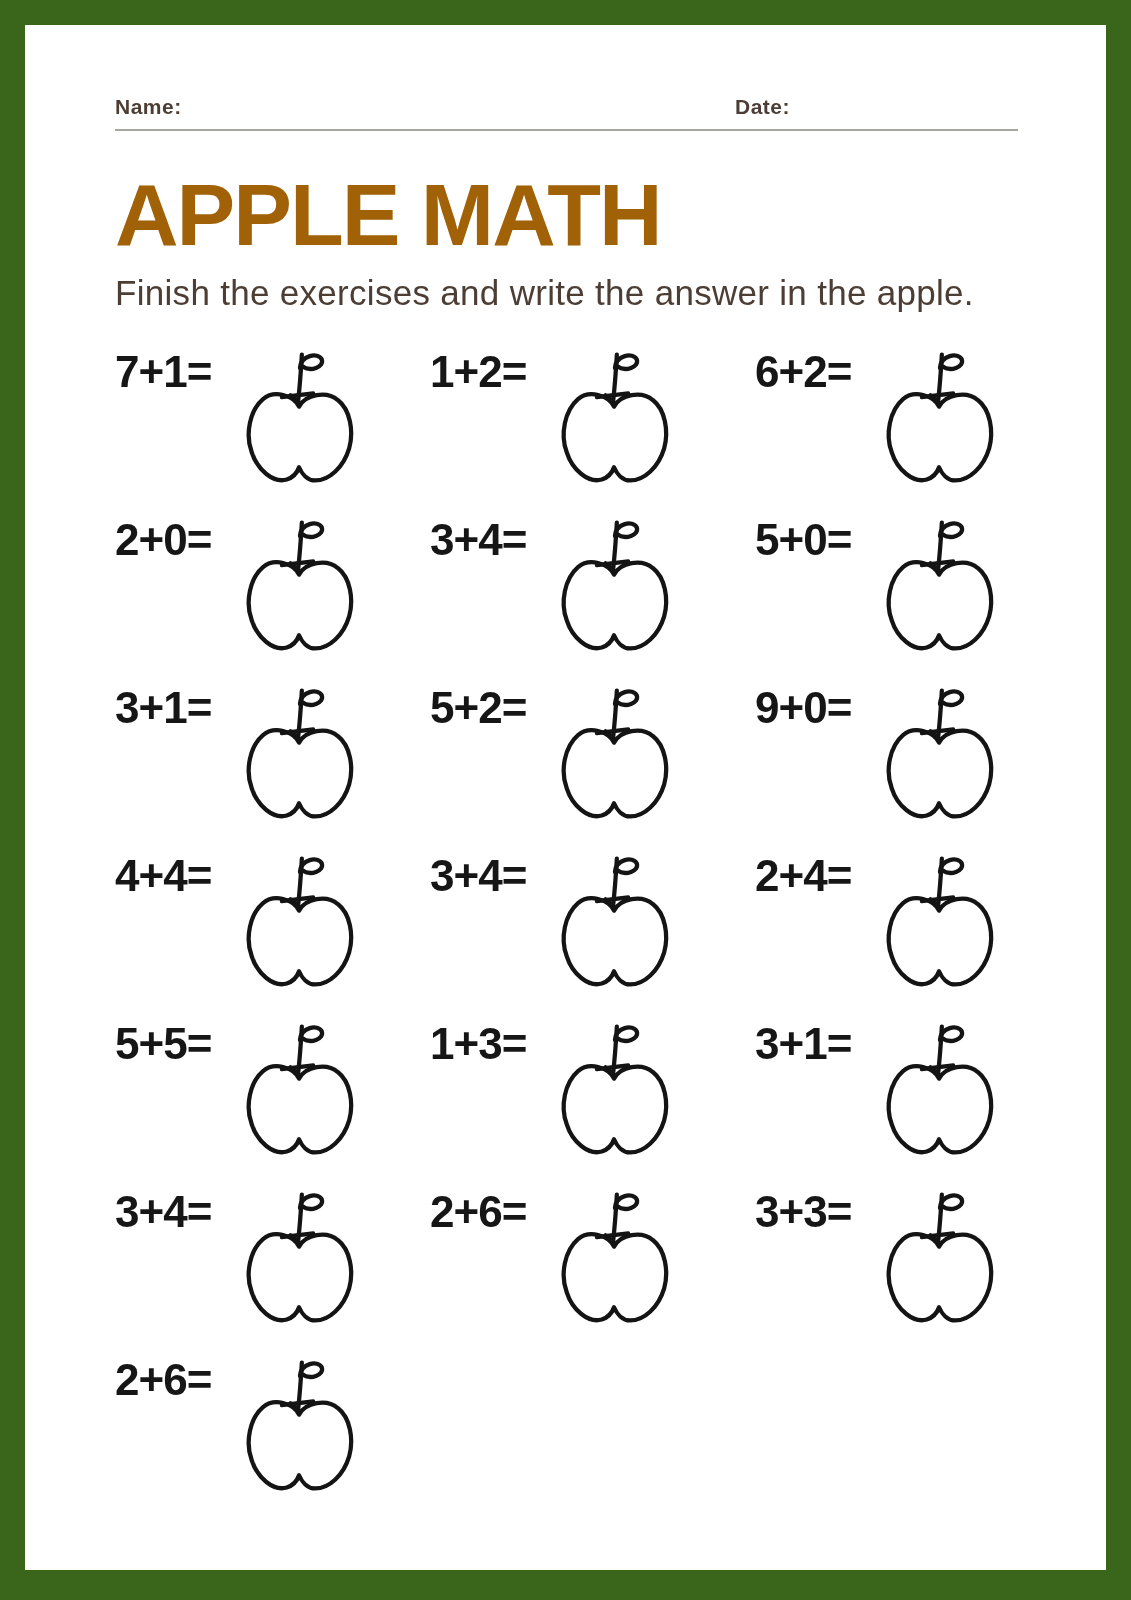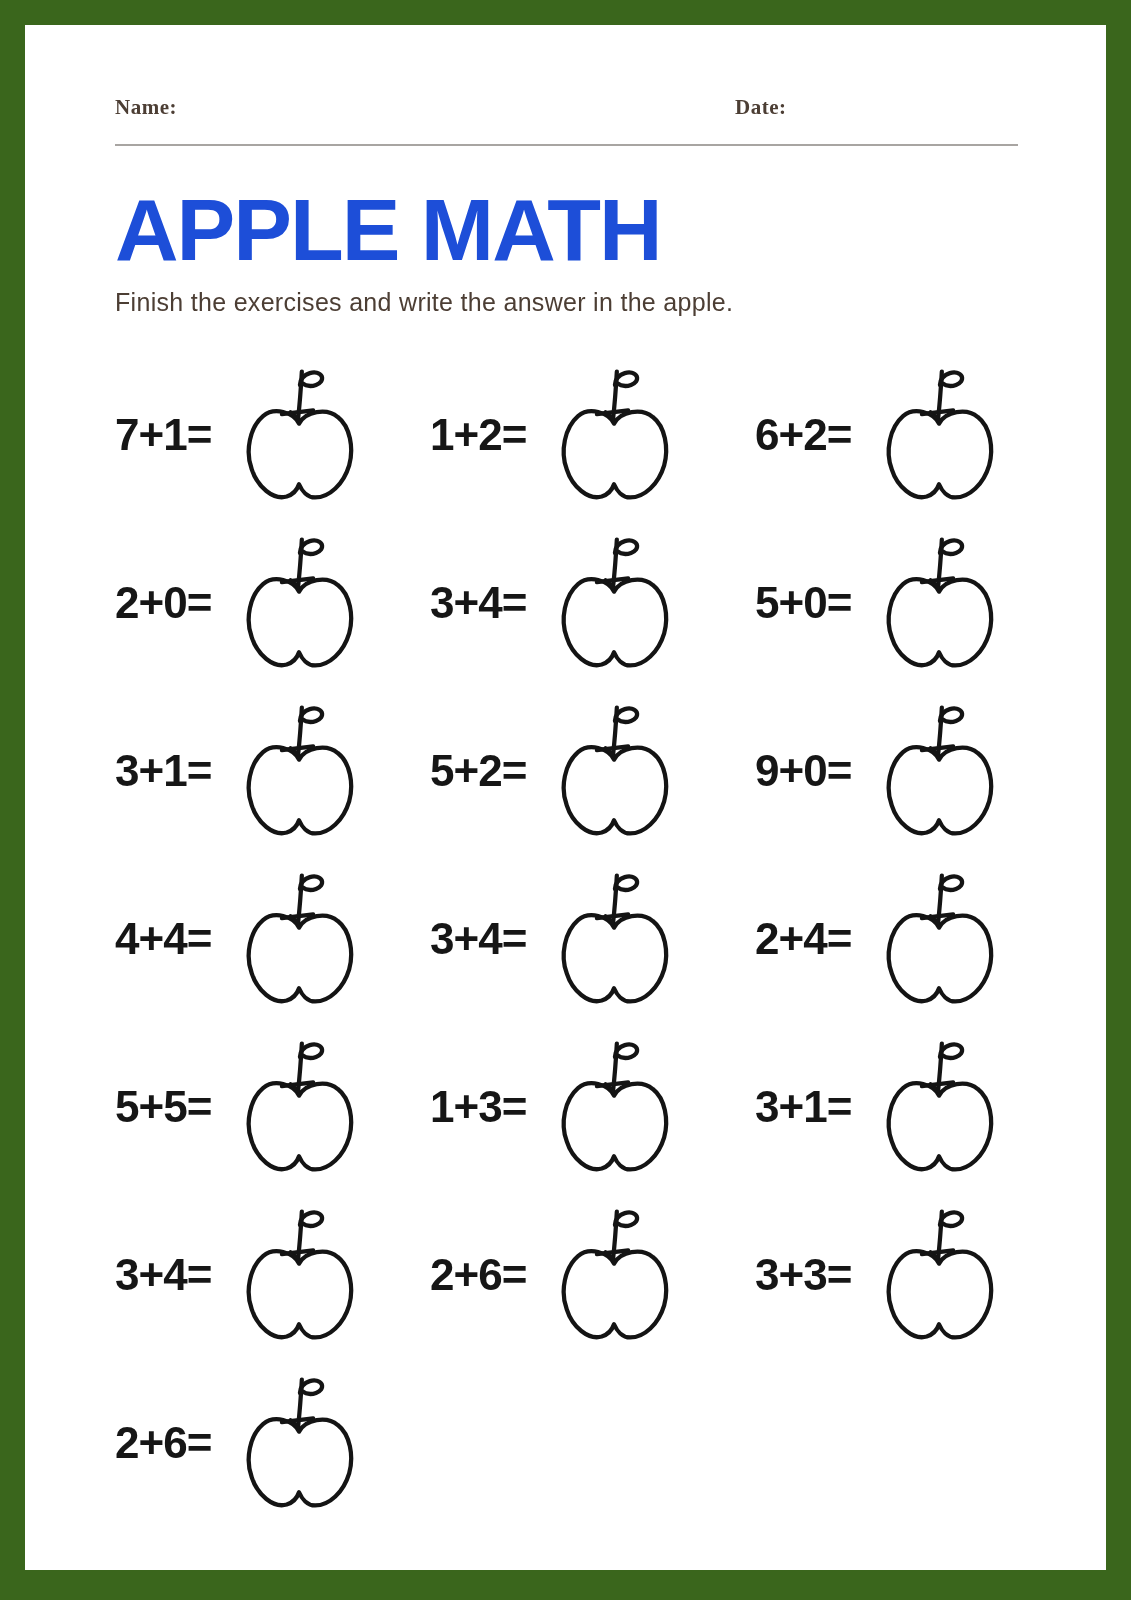--- a/index.html
+++ b/index.html
@@ -11,54 +11,53 @@
     background:#ffffff;
     position:relative;
     overflow:hidden;
     font-family:"Liberation Sans", sans-serif;
   }
   
   .header {
     position:relative;
     margin:70px 88px 0 90px;
     border-bottom:2px solid #a8a5a2;
-    padding-bottom:23px;
+    padding-bottom:8px;
     height:26px;
-    font-family:Liberation Serif, serif;
   }
   .field-label {
     font-size:21px;
     font-weight:600;
     letter-spacing:0.5px;
     color:#4c3e34;
   }
   .date-label { position:absolute; left:620px; top:0; }
   
   .title {
     margin:40px 0 0 90px;
     font-size:88px;
     line-height:1.0;
     font-weight:800;
     letter-spacing:-2px;
-    color:#1d4ed8;
+    color:#a16207;
   }
   .subtitle {
     margin:14px 0 0 90px;
-    font-size:25px;
+    font-size:35px;
     letter-spacing:0.3px;
     color:#4c3e34;
   }
   
   .grid {
     margin:34px 0 0 90px;
     display:grid;
     grid-template-columns:315px 325px auto;
     grid-auto-rows:168px;
   }
-  .cell { display:flex; align-items:center; }
+  .cell { display:flex; align-items:flex-start; }
   .expr {
     width:125px;
     flex-shrink:0;
     font-size:44px;
     font-weight:800;
     letter-spacing:-1px;
     color:#161616;
     white-space:nowrap;
   }
   .apple { width:118px; height:142px; flex-shrink:0; }

